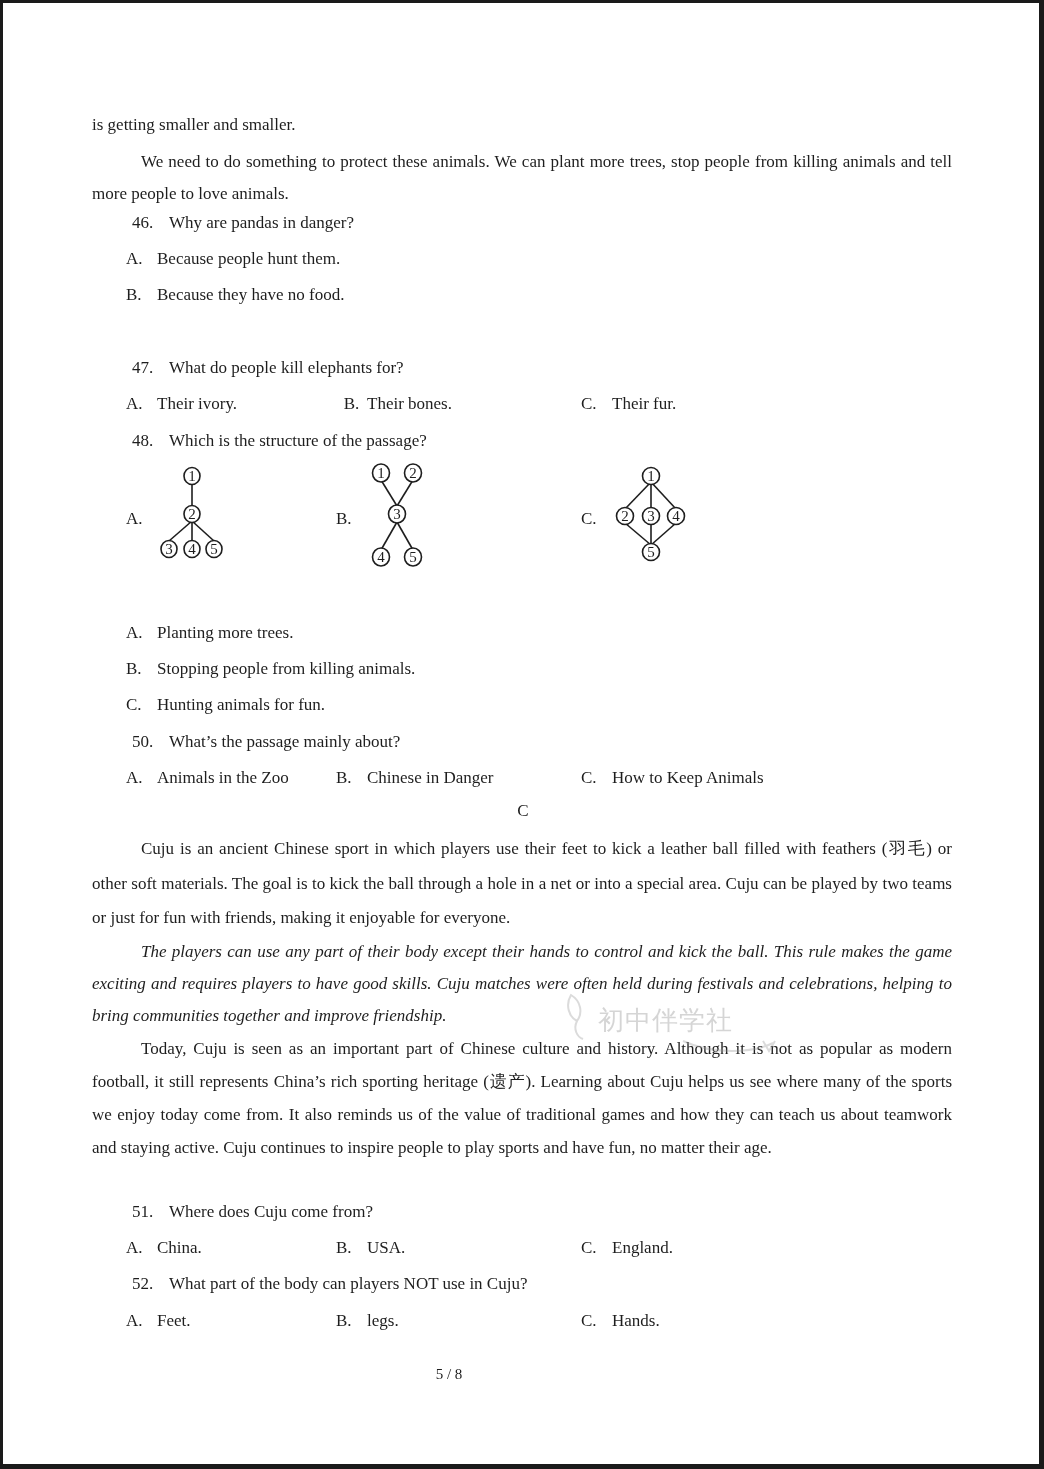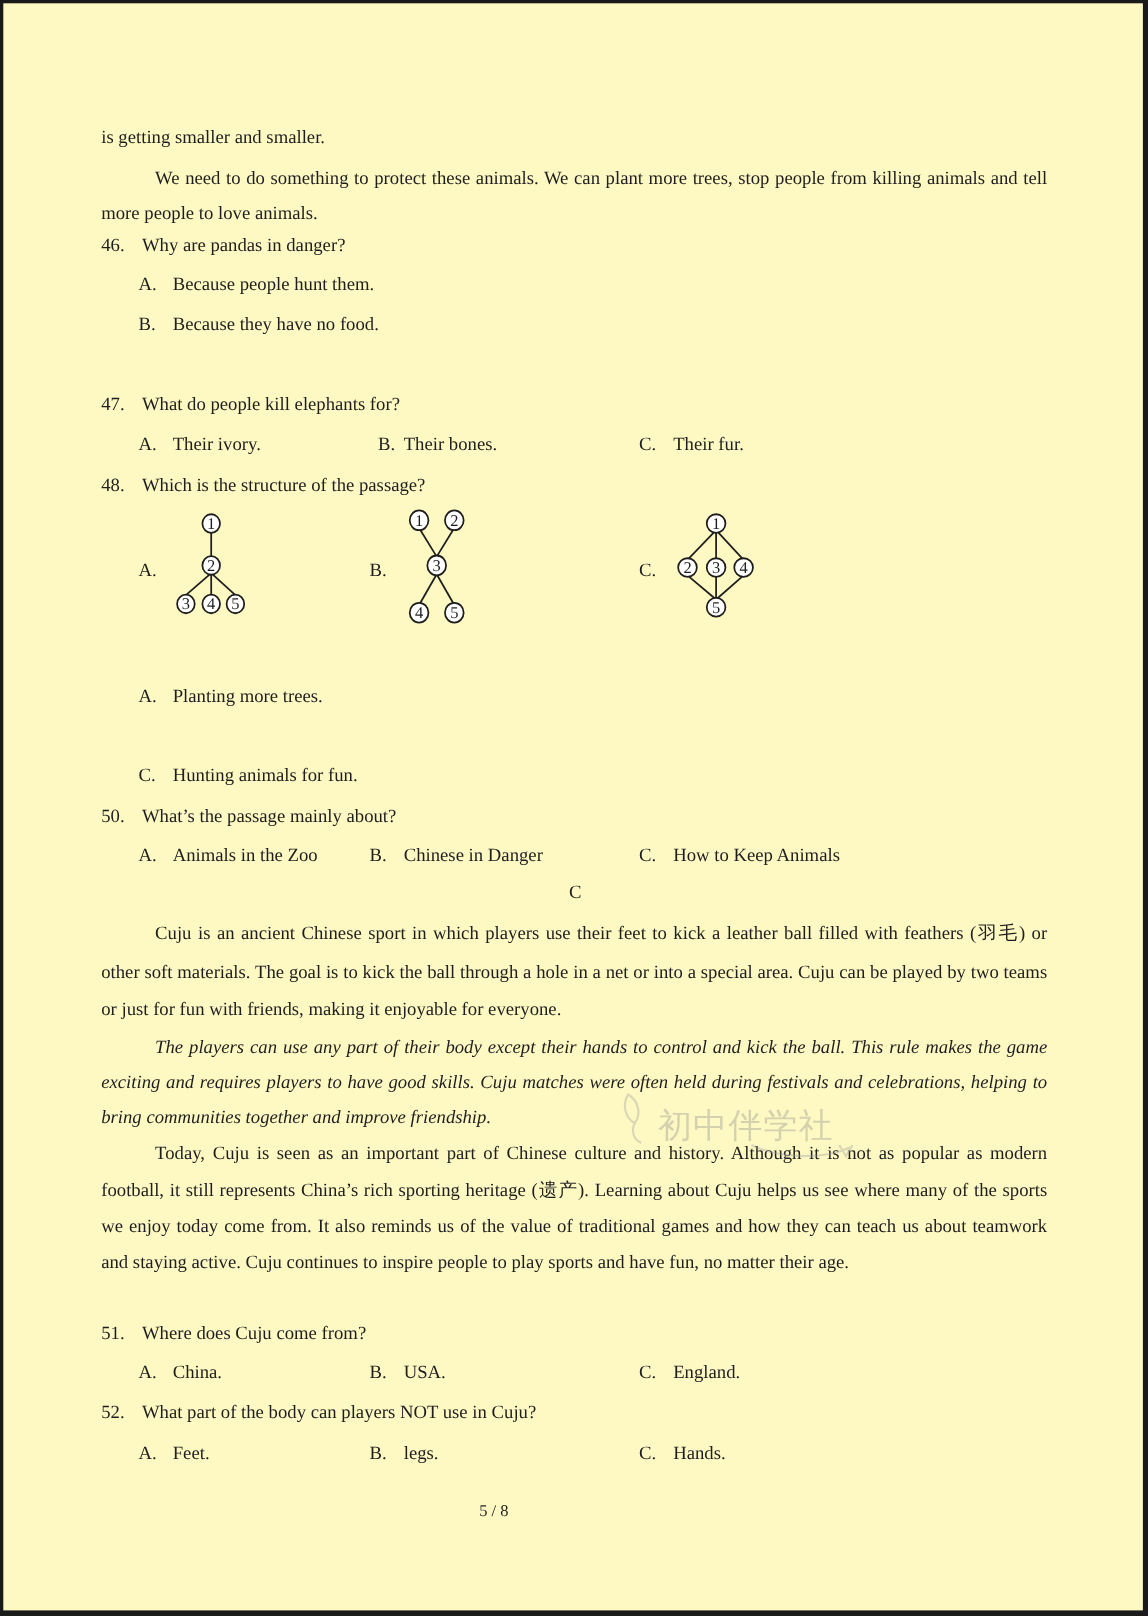--- a/index.html
+++ b/index.html
@@ -12,21 +12,21 @@
       height: 1469px;
       position: relative;
       overflow: hidden;
     }
     .page {
       position: absolute;
       left: 3px;
       top: 3px;
       width: 1036px;
       height: 1461px;
-      background: #fef9c3;
+      background: #ffffff;
       font-family: "Liberation Serif", "DejaVu Serif", serif;
       color: #1e1e1e;
       font-size: 17px;
     }
     .line {
       position: absolute;
       white-space: nowrap;
       line-height: 22px;
     }
     .para {
@@ -36,20 +36,21 @@
       text-align: justify;
       text-align-last: left;
     }
     .para p {
       margin: 0;
       text-indent: 49px;
     }
     .q-num {
       display: inline-block;
       width: 37px;
+      margin-left: 40px;
     }
     .opt-letter {
       display: inline-block;
       width: 31px;
     }
     .diagram {
       position: absolute;
     }
     .diagram svg text {
       font-family: "Liberation Serif", "DejaVu Serif", serif;
@@ -63,21 +64,21 @@
       width: 230px;
       height: 80px;
       pointer-events: none;
       opacity: 0.35;
     }
     .watermark-text {
       position: absolute;
       left: 35px;
       top: 10px;
       font-family: "DejaVu Sans", sans-serif;
-      font-size: 31px;
+      font-size: 26px;
       color: #888;
       letter-spacing: 1px;
     }
     .page-number {
       position: absolute;
       left: 0;
       width: 892px;
       text-align: center;
       top: 1363px;
       font-size: 15px;
@@ -191,20 +192,23 @@
       <text x="14" y="56" text-anchor="middle">2</text>
       <text x="40" y="56" text-anchor="middle">3</text>
       <text x="65" y="56" text-anchor="middle">4</text>
       <text x="40" y="92" text-anchor="middle">5</text>
     </svg>
   </div>
 
   <div class="line" style="left:123px; top:619px;">
     <span class="opt-letter">A.</span><span>Planting more trees.</span>
   </div>
+  <div class="line" style="left:123px; top:655px;">
+    <span class="opt-letter">B.</span><span>Stopping people from killing animals.</span>
+  </div>
   <div class="line" style="left:123px; top:691px;">
     <span class="opt-letter">C.</span><span>Hunting animals for fun.</span>
   </div>
 
   <div class="line" style="left:89px; top:728px;">
     <span class="q-num">50.</span><span>What’s the passage mainly about?</span>
   </div>
   <div class="line" style="left:123px; top:764px;">
     <span class="opt-letter">A.</span><span>Animals in the Zoo</span>
   </div>

